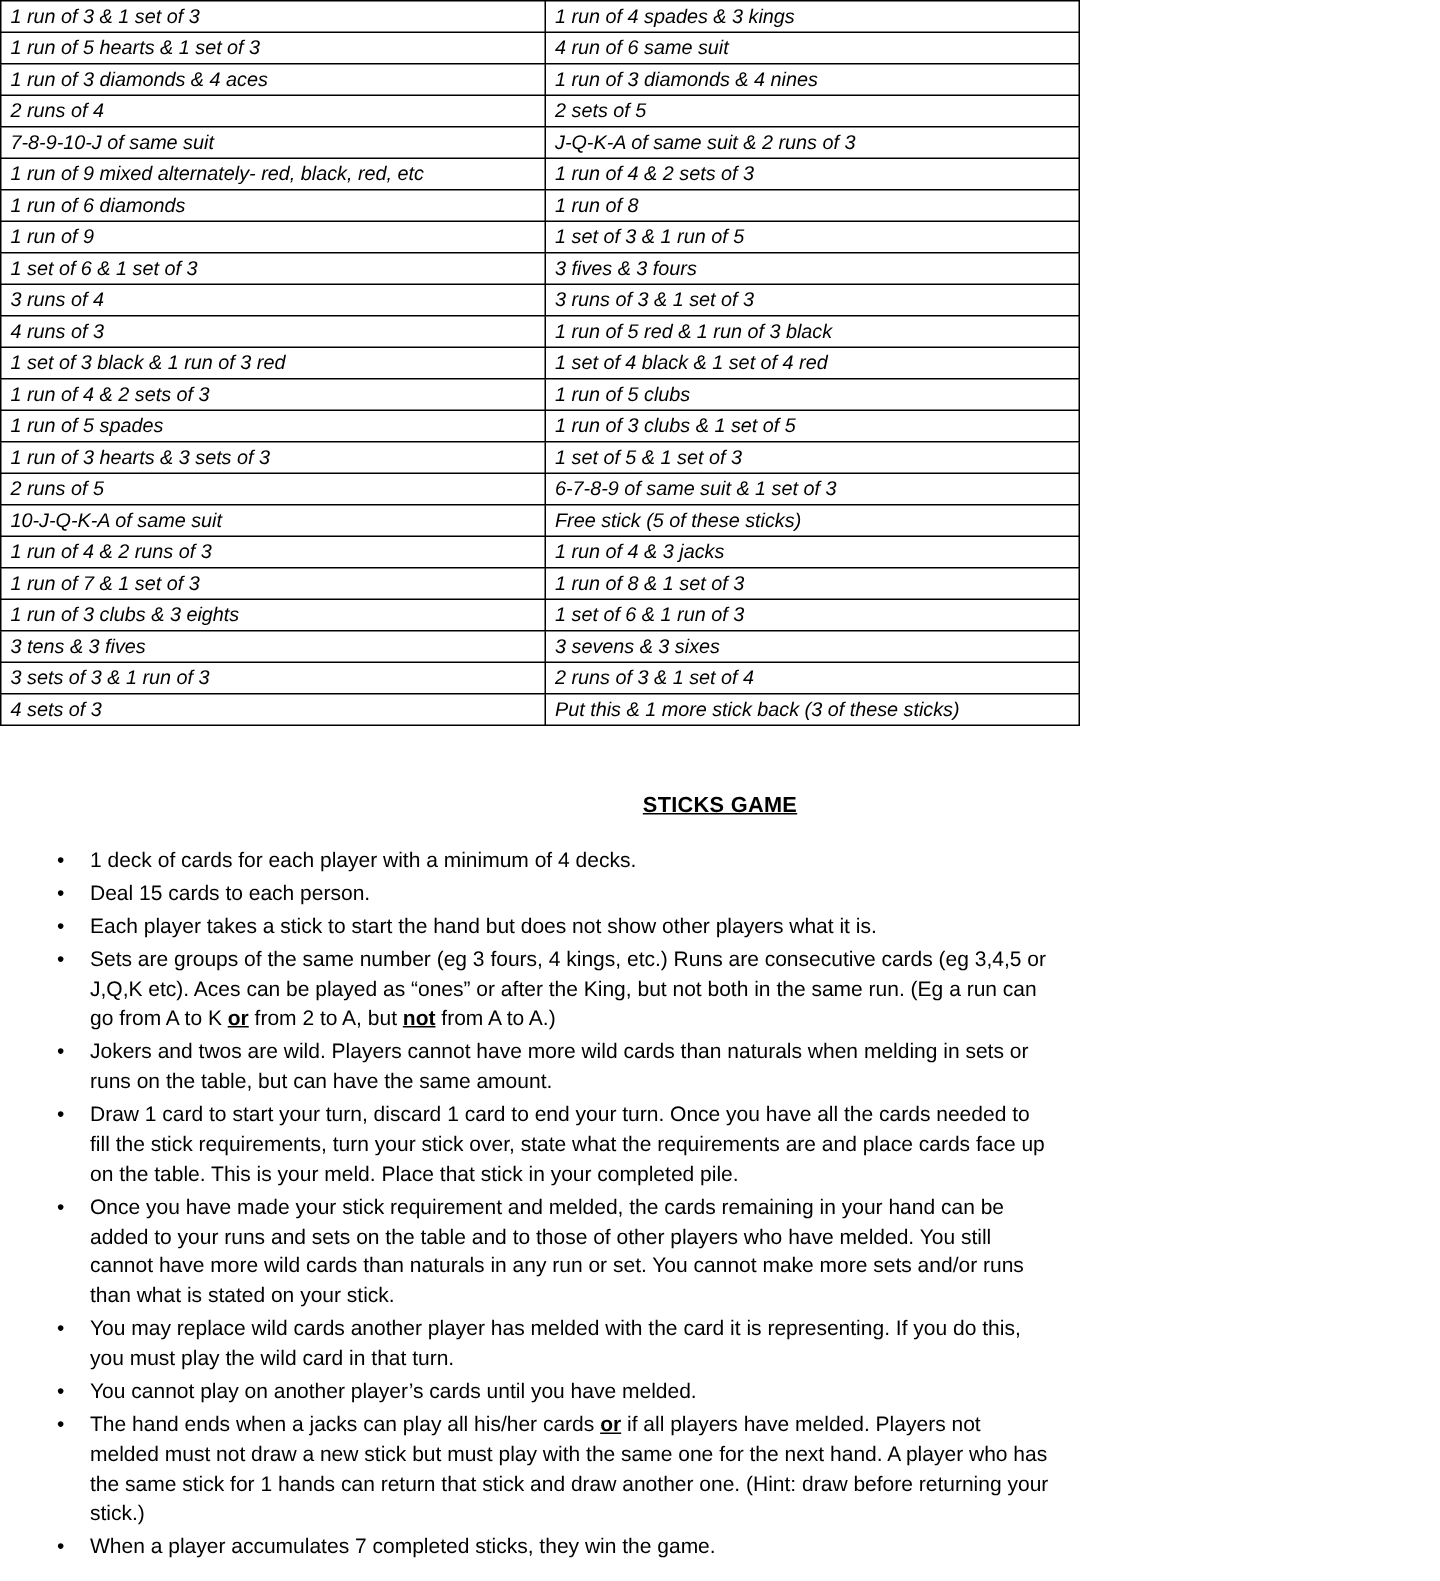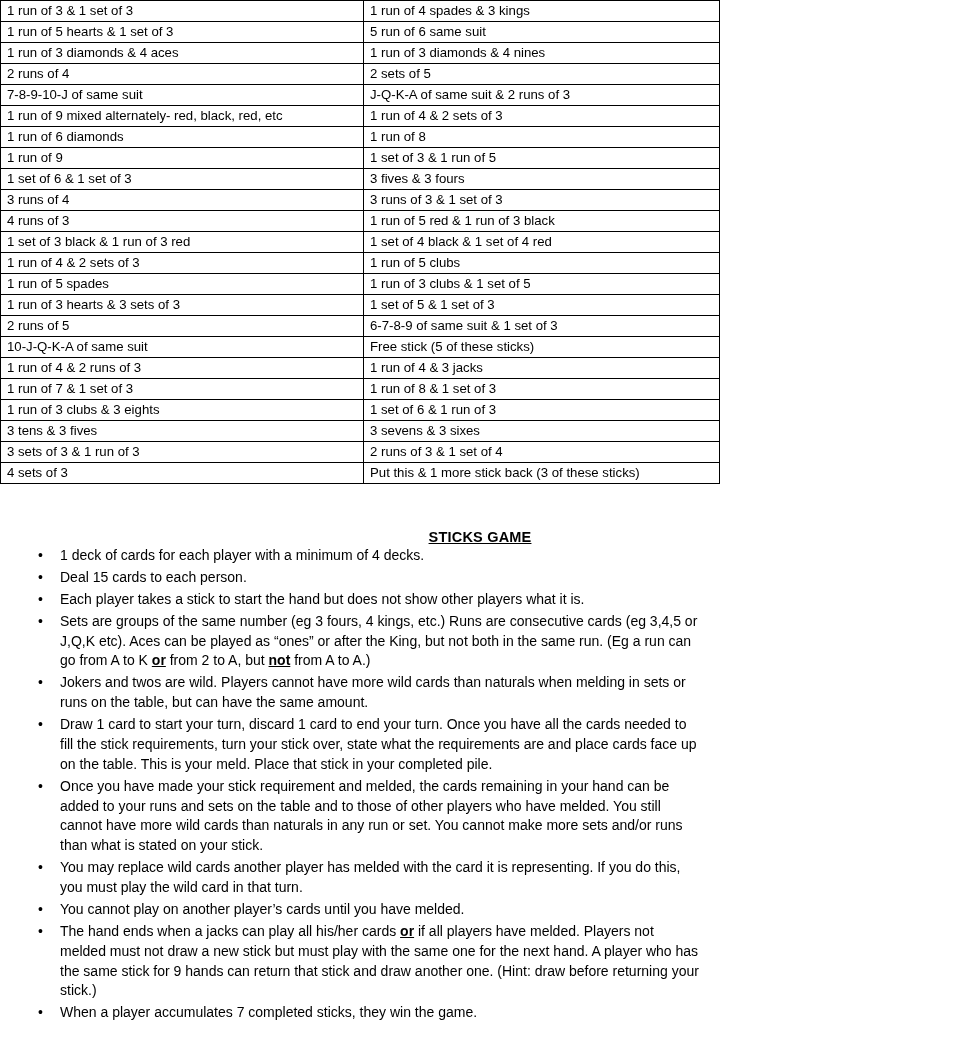--- a/index.html
+++ b/index.html
@@ -16,20 +16,21 @@
     overflow: hidden;
   }
   .page {
     padding: 0;
   }
   table.sticks-table {
     border-collapse: collapse;
     width: 707px;
     margin: 0;
     table-layout: fixed;
+    font-style: italic;
   }
   table.sticks-table td {
     border: 1px solid #000000;
     font-size: 13.2px;
     line-height: 1.0;
     padding: 3px 4px 3px 6px;
     height: 14px;
     vertical-align: middle;
     white-space: nowrap;
     overflow: hidden;
@@ -37,20 +38,21 @@
   table.sticks-table td.col-left {
     width: 352px;
   }
   table.sticks-table td.col-right {
     width: 345px;
     margin-left: 16px;
   }
   .title-block {
     text-align: center;
     margin-top: 44px;
+    margin-bottom: 18px;
   }
   .title-block .title {
     font-weight: bold;
     text-decoration: underline;
     font-size: 14.5px;
     letter-spacing: 0.2px;
   }
   ul.rules {
     margin: 0;
     padding-left: 0;
@@ -84,21 +86,21 @@
 <div class="page">
 
   <table class="sticks-table">
     <tbody>
         <tr>
           <td class="col-left">1 run of 3 &amp; 1 set of 3</td>
           <td class="col-right">1 run of 4 spades &amp; 3 kings</td>
         </tr>
         <tr>
           <td class="col-left">1 run of 5 hearts &amp; 1 set of 3</td>
-          <td class="col-right">5 run of 6 same suit</td>
+          <td class="col-right">4 run of 6 same suit</td>
         </tr>
         <tr>
           <td class="col-left">1 run of 3 diamonds &amp; 4 aces</td>
           <td class="col-right">1 run of 3 diamonds &amp; 4 nines</td>
         </tr>
         <tr>
           <td class="col-left">2 runs of 4</td>
           <td class="col-right">2 sets of 5</td>
         </tr>
         <tr>
@@ -187,17 +189,17 @@
   <ul class="rules">
       <li><span>1 deck of cards for each player with a minimum of 4 decks.</span></li>
       <li><span>Deal 15 cards to each person.</span></li>
       <li><span>Each player takes a stick to start the hand but does not show other players what it is.</span></li>
       <li><span>Sets are groups of the same number (eg 3 fours, 4 kings, etc.) Runs are consecutive cards (eg 3,4,5 or J,Q,K etc).  Aces can be played as “ones” or after the King, but not both in the same run. (Eg a run can go from A to K </span><span class="ul-b">or</span><span> from 2 to A, but </span><span class="ul-b">not</span><span> from A to A.)</span></li>
       <li><span>Jokers and twos are wild. Players cannot have more wild cards than naturals when melding in sets or runs on the table, but can have the same amount.</span></li>
       <li><span>Draw 1 card to start your turn, discard 1 card to end your turn. Once you have all the cards needed to fill the stick requirements, turn your stick over, state what the requirements are and place cards face up on the table. This is your meld. Place that stick in your completed pile.</span></li>
       <li><span>Once you have made your stick requirement and melded, the cards remaining in your hand can be added to your runs and sets on the table and to those of other players who have melded. You still cannot have more wild cards than naturals in any run or set. You cannot make more sets and/or runs than what is stated on your stick.</span></li>
       <li><span>You may replace wild cards another player has melded with the card it is representing. If you do this, you must play the wild card in that turn.</span></li>
       <li><span>You cannot play on another player’s cards until you have melded.</span></li>
-      <li><span>The hand ends when a jacks can play all his/her cards </span><span class="ul-b">or</span><span> if all players have melded. Players not melded must not draw a new stick but must play with the same one for the next hand. A player who has the same stick for 9 hands can return that stick and draw another one. (Hint: draw before returning your stick.)</span></li>
+      <li><span>The hand ends when a jacks can play all his/her cards </span><span class="ul-b">or</span><span> if all players have melded. Players not melded must not draw a new stick but must play with the same one for the next hand. A player who has the same stick for 1 hands can return that stick and draw another one. (Hint: draw before returning your stick.)</span></li>
       <li><span>When a player accumulates 7 completed sticks, they win the game.</span></li>
     </ul>
 
 </div>
 
 </body></html>

